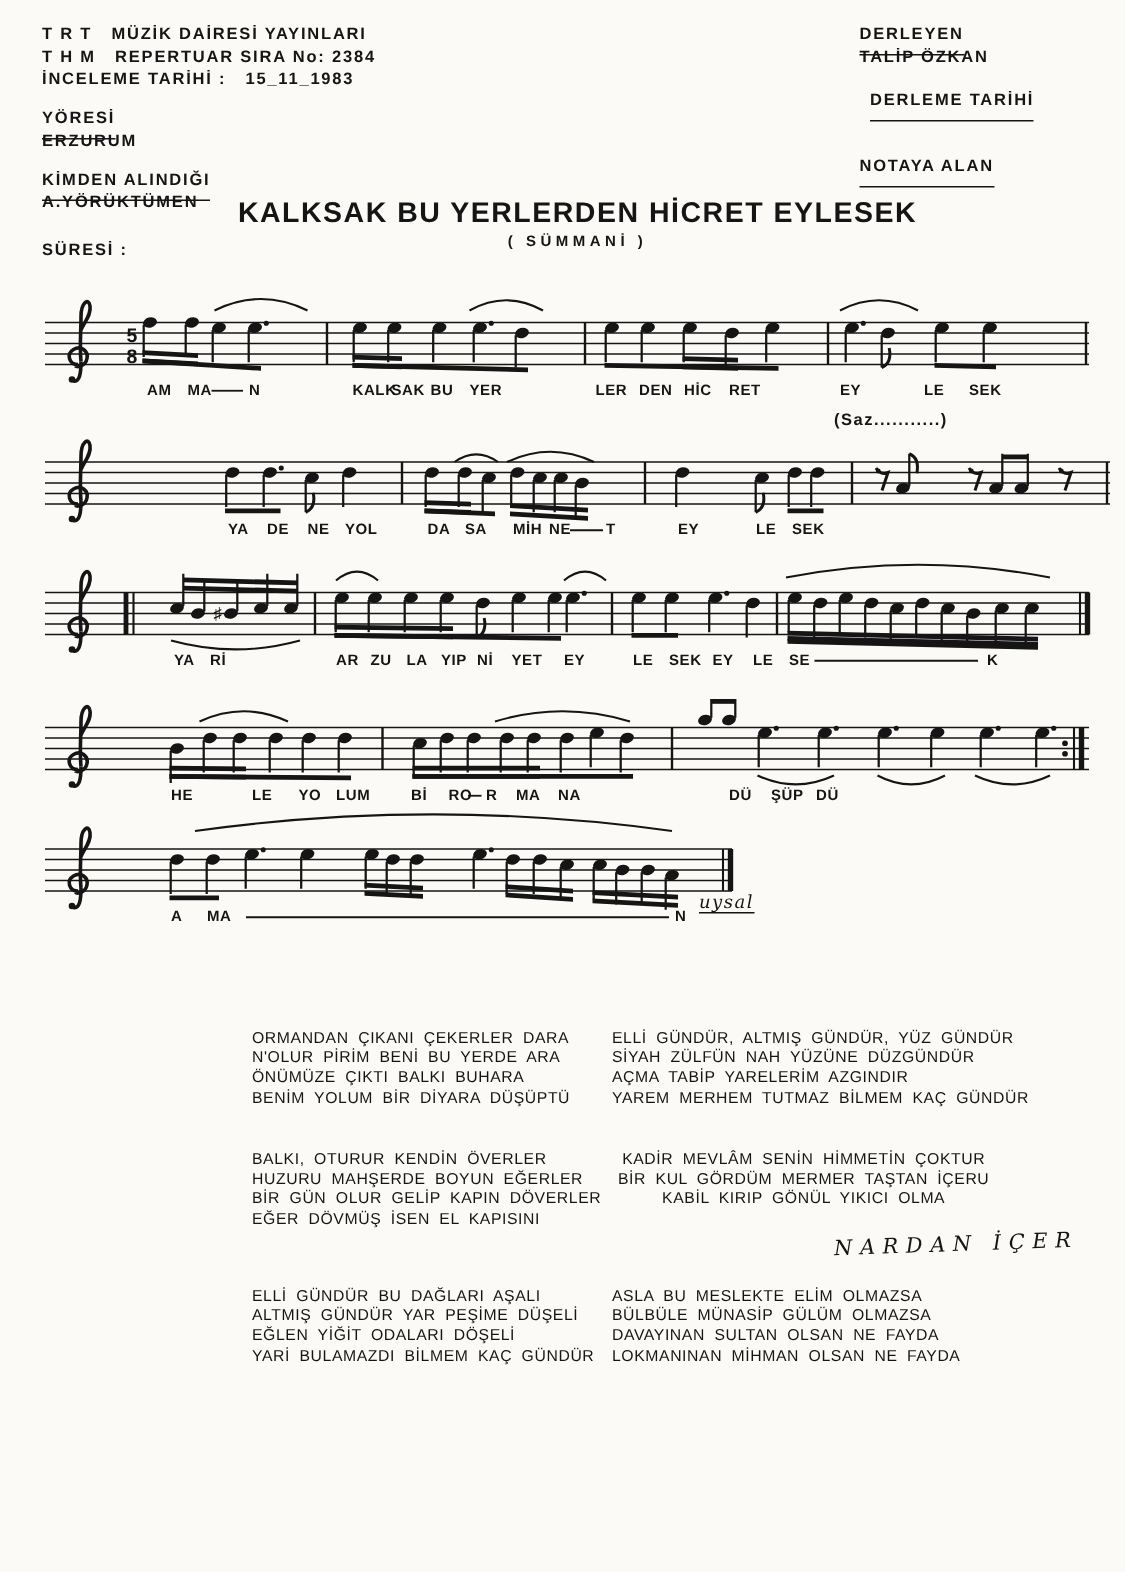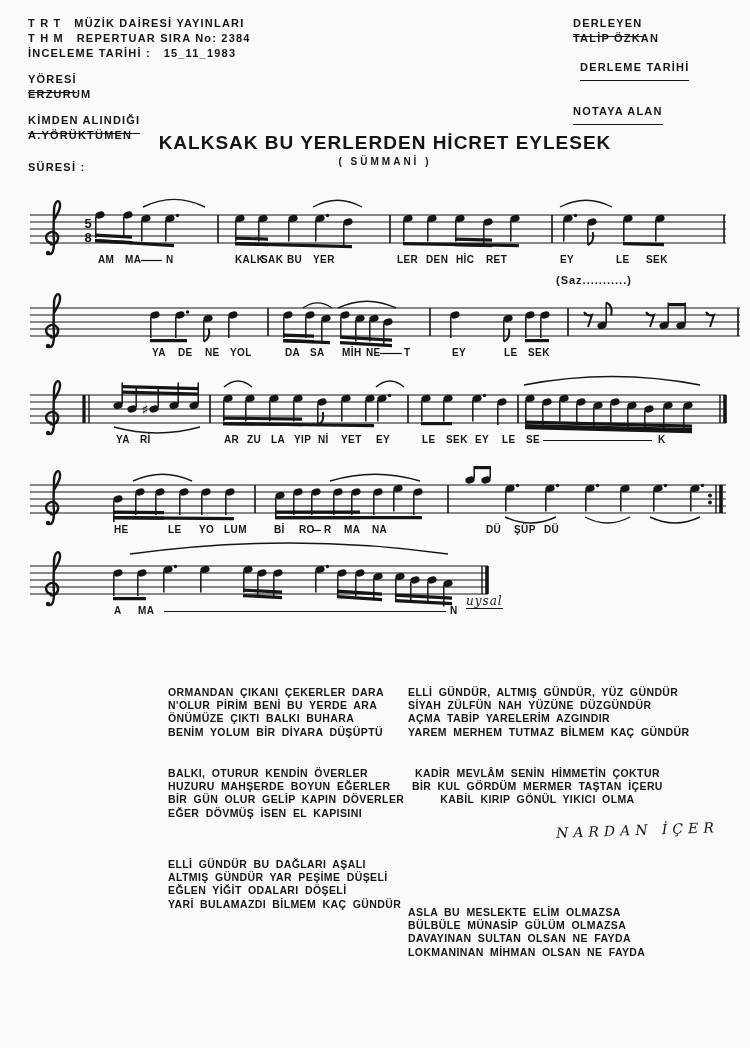--- a/index.html
+++ b/index.html
@@ -10,21 +10,21 @@
   }
   .abs{position:absolute;white-space:pre}
   .hl{font-weight:700;font-size:11px;letter-spacing:1.2px;line-height:15px}
   .u{border-bottom:1.7px solid #151515;padding-bottom:5px;display:inline-block}
   .title{font-weight:700;font-size:19px;letter-spacing:1px;text-align:center}
   .sub{font-weight:700;font-size:10px;letter-spacing:3px;text-align:center}
   .saz{font-weight:700;font-size:11px;letter-spacing:1px}
   .hand{font-family:"DejaVu Serif",serif;font-style:italic}
   .sig{font-size:12px;letter-spacing:1px;border-bottom:1.5px solid #151515}
   .annot{font-size:14px;letter-spacing:5px;transform:rotate(-2deg)}
-  .lyr-line{font-weight:700;font-size:10.5px;letter-spacing:.4px;word-spacing:3px;line-height:13.2px;white-space:pre}
+  .lyr-line{font-weight:400;font-size:10.5px;letter-spacing:.4px;word-spacing:3px;line-height:13.2px;white-space:pre}
   svg.staff{position:absolute;left:0;overflow:visible}
   svg text{font-family:"Liberation Sans",sans-serif;font-weight:700;fill:#151515}
 </style>
 </head>
 <body>
 
 <div>
 
   <div class="abs hl" style="left:28px;top:16px">T R T   MÜZİK DAİRESİ YAYINLARI</div>
   <div class="abs hl" style="left:28px;top:31px">T H M   REPERTUAR SIRA No: 2384</div>
@@ -472,16 +472,16 @@
       <line x1="164" y1="71.5" x2="446" y2="71.5" stroke="#151515" stroke-width="1.2"></line>
     </svg>
 
   <div id="stanzas">
       <div class="abs" style="left: 168px; top: 686px;"><div class="lyr-line">ORMANDAN ÇIKANI ÇEKERLER DARA</div><div class="lyr-line">N'OLUR PİRİM BENİ BU YERDE ARA</div><div class="lyr-line">ÖNÜMÜZE ÇIKTI BALKI BUHARA</div><div class="lyr-line">BENİM YOLUM BİR DİYARA DÜŞÜPTÜ</div></div>
       <div class="abs" style="left: 408px; top: 686px;"><div class="lyr-line">ELLİ GÜNDÜR, ALTMIŞ GÜNDÜR, YÜZ GÜNDÜR</div><div class="lyr-line">SİYAH ZÜLFÜN NAH YÜZÜNE DÜZGÜNDÜR</div><div class="lyr-line">AÇMA TABİP YARELERİM AZGINDIR</div><div class="lyr-line">YAREM MERHEM TUTMAZ BİLMEM KAÇ GÜNDÜR</div></div>
       <div class="abs" style="left: 168px; top: 767px;"><div class="lyr-line">BALKI, OTURUR KENDİN ÖVERLER</div><div class="lyr-line">HUZURU MAHŞERDE BOYUN EĞERLER</div><div class="lyr-line">BİR GÜN OLUR GELİP KAPIN DÖVERLER</div><div class="lyr-line">EĞER DÖVMÜŞ İSEN EL KAPISINI</div></div>
       <div class="abs" style="left: 412px; top: 767px; text-align: center;"><div class="lyr-line">KADİR MEVLÂM SENİN HİMMETİN ÇOKTUR</div><div class="lyr-line">BİR KUL GÖRDÜM MERMER TAŞTAN İÇERU</div><div class="lyr-line">KABİL KIRIP GÖNÜL YIKICI OLMA</div></div>
       <div class="abs hand annot" style="left: 556px; top: 822px;">NARDAN İÇER</div>
       <div class="abs" style="left: 168px; top: 858px;"><div class="lyr-line">ELLİ GÜNDÜR BU DAĞLARI AŞALI</div><div class="lyr-line">ALTMIŞ GÜNDÜR YAR PEŞİME DÜŞELİ</div><div class="lyr-line">EĞLEN YİĞİT ODALARI DÖŞELİ</div><div class="lyr-line">YARİ BULAMAZDI BİLMEM KAÇ GÜNDÜR</div></div>
-      <div class="abs" style="left: 408px; top: 858px; margin-top: 48px;"><div class="lyr-line">ASLA BU MESLEKTE ELİM OLMAZSA</div><div class="lyr-line">BÜLBÜLE MÜNASİP GÜLÜM OLMAZSA</div><div class="lyr-line">DAVAYINAN SULTAN OLSAN NE FAYDA</div><div class="lyr-line">LOKMANINAN MİHMAN OLSAN NE FAYDA</div></div>
+      <div class="abs" style="left: 408px; top: 858px;"><div class="lyr-line">ASLA BU MESLEKTE ELİM OLMAZSA</div><div class="lyr-line">BÜLBÜLE MÜNASİP GÜLÜM OLMAZSA</div><div class="lyr-line">DAVAYINAN SULTAN OLSAN NE FAYDA</div><div class="lyr-line">LOKMANINAN MİHMAN OLSAN NE FAYDA</div></div>
     </div>
 
 </div>
 
 </body></html>

